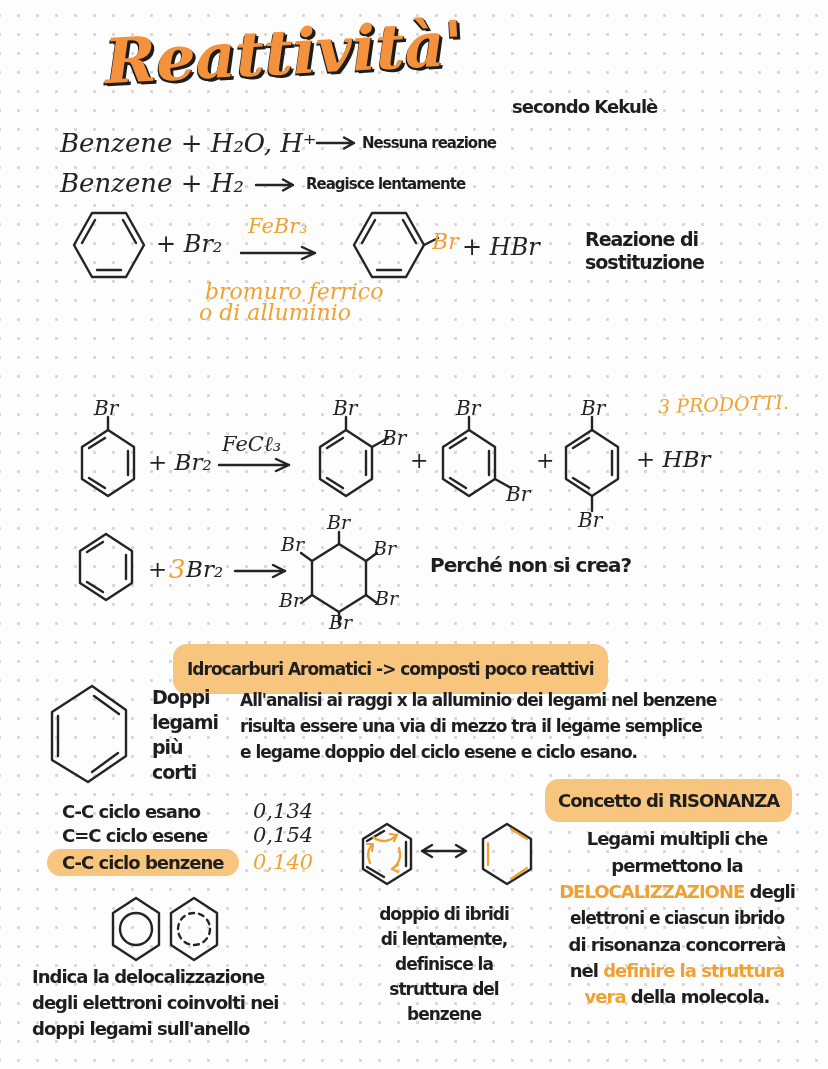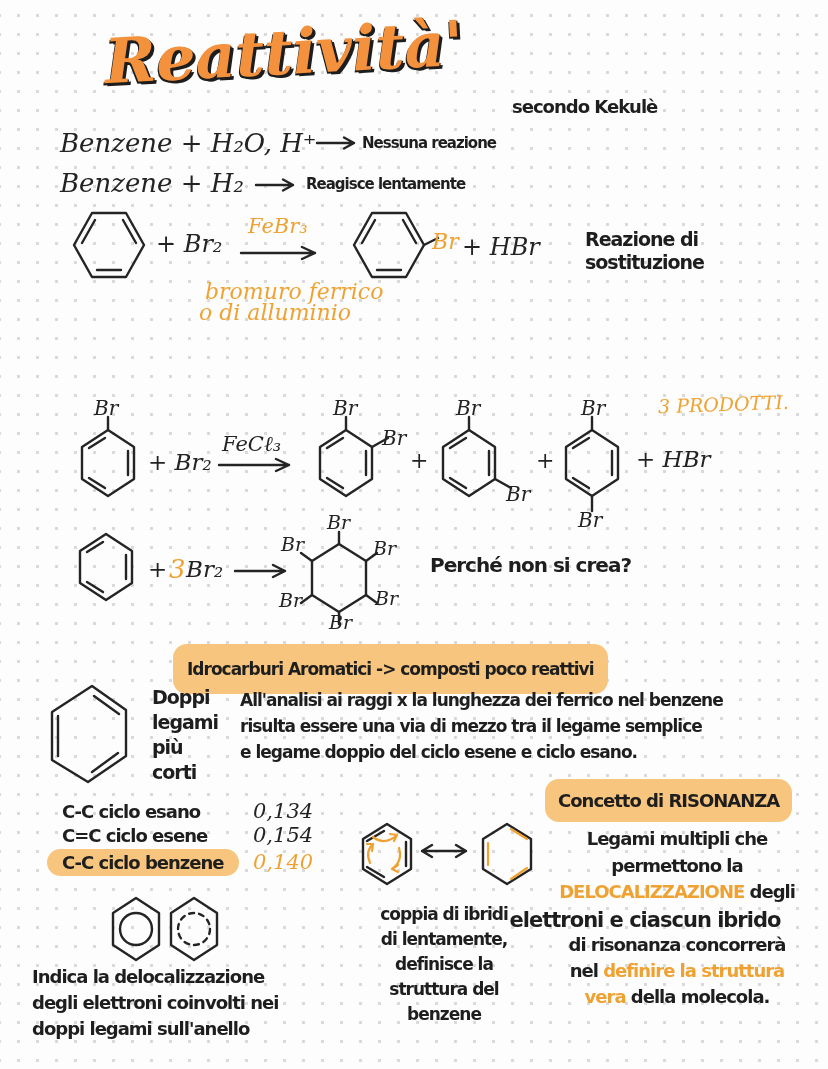--- a/index.html
+++ b/index.html
@@ -128,21 +128,21 @@
   <div class="abs pill mk" style="left:173px;top:644px;font-size:17px;padding:15px 14px;">Idrocarburi Aromatici -&gt; composti poco reattivi</div>
 
   <svg class="st" width="92" height="108" style="left:42px;top:680px;">
     <path d="M50,6 L84,30 L84,76 L46,102 L10,80 L10,32 Z"></path>
     <path d="M52,16 L77,34 M76,73 L50,92 M16,76 L16,36"></path>
     </svg>
   <div class="abs mk" style="left:152px;top:686px;font-size:19px;">Doppi</div>
   <div class="abs mk" style="left:152px;top:711px;font-size:19px;">legami</div>
   <div class="abs mk" style="left:152px;top:736px;font-size:19px;">più</div>
   <div class="abs mk" style="left:152px;top:761px;font-size:19px;">corti</div>
-  <div class="abs mk" style="left:240px;top:690px;font-size:17px;">All'analisi ai raggi x la lunghezza dei ferrico nel benzene</div>
+  <div class="abs mk" style="left:240px;top:690px;font-size:17px;">All'analisi ai raggi x la alluminio dei legami nel benzene</div>
   <div class="abs mk" style="left:240px;top:716px;font-size:17px;">risulta essere una via di mezzo tra il legame semplice</div>
   <div class="abs mk" style="left:240px;top:742px;font-size:17px;">e legame doppio del ciclo esene e ciclo esano.</div>
 
   <div class="abs mk" style="left:62px;top:801px;font-size:18px;">C-C ciclo esano</div>
   <div class="abs hw" style="left:253px;top:799px;font-size:21px;">0,134</div>
   <div class="abs mk" style="left:62px;top:825px;font-size:18px;">C=C ciclo esene</div>
   <div class="abs hw" style="left:253px;top:823px;font-size:21px;">0,154</div>
   <div class="abs pill" style="left:47px;top:849px;width:192px;height:27px;"></div>
   <div class="abs mk" style="left:62px;top:852px;font-size:18px;">C-C ciclo benzene</div>
   <div class="abs hw or" style="left:253px;top:850px;font-size:21px;">0,140</div>
@@ -157,30 +157,30 @@
     <path class="ol" d="M47,30 Q51,43 40,51 M40,51 L46,47 M40,51 L46,54"></path>
     </svg>
   <svg class="st" width="52" height="18" style="left:418px;top:842px;">
     <path d="M4,9 L48,9 M4,9 L14,3 M4,9 L14,15 M48,9 L38,3 M48,9 L38,15"></path>
     </svg>
   <svg class="st" width="70" height="72" style="left:472px;top:818px;">
     <path d="M35,6 L59,21 L59,51 L35,66 L11,51 L11,21 Z"></path>
     <path class="ol" d="M39,11 L55,21 M55,50 L39,61 M16,47 L16,25"></path>
     </svg>
 
-  <div class="abs mk ctr" style="left:358px;top:904px;width:172px;font-size:17px;">coppia di ibridi</div>
+  <div class="abs mk ctr" style="left:358px;top:904px;width:172px;font-size:17px;">doppio di ibridi</div>
   <div class="abs mk ctr" style="left:358px;top:929px;width:172px;font-size:17px;">di lentamente,</div>
   <div class="abs mk ctr" style="left:358px;top:954px;width:172px;font-size:17px;">definisce la</div>
   <div class="abs mk ctr" style="left:358px;top:979px;width:172px;font-size:17px;">struttura del</div>
   <div class="abs mk ctr" style="left:358px;top:1004px;width:172px;font-size:17px;">benzene</div>
 
   <div class="abs mk ctr" style="left:533px;top:828px;width:288px;font-size:18px;">Legami multipli che</div>
   <div class="abs mk ctr" style="left:533px;top:855px;width:288px;font-size:18px;">permettono la</div>
   <div class="abs mk ctr" style="left:533px;top:881px;width:288px;font-size:18px;"><span class="or">DELOCALIZZAZIONE</span><span> degli</span></div>
-  <div class="abs mk ctr" style="left:501px;top:908px;width:288px;font-size:21px;">elettroni e ciascun ibrido</div>
+  <div class="abs mk ctr" style="left:533px;top:908px;width:288px;font-size:17px;">elettroni e ciascun ibrido</div>
   <div class="abs mk ctr" style="left:533px;top:934px;width:288px;font-size:18px;">di risonanza concorrerà</div>
   <div class="abs mk ctr" style="left:533px;top:960px;width:288px;font-size:18px;"><span>nel </span><span class="or">definire la struttura</span></div>
   <div class="abs mk ctr" style="left:533px;top:986px;width:288px;font-size:18px;"><span class="or">vera </span><span>della molecola.</span></div>
 
   <svg class="st" width="56" height="70" style="left:108px;top:894px;">
     <path d="M28,4 L51,19 L51,51 L28,66 L5,51 L5,19 Z"></path>
     <circle cx="28" cy="35" r="16"></circle>
     </svg>
   <svg class="st" width="56" height="70" style="left:166px;top:894px;">
     <path d="M28,4 L51,19 L51,51 L28,66 L5,51 L5,19 Z"></path>

